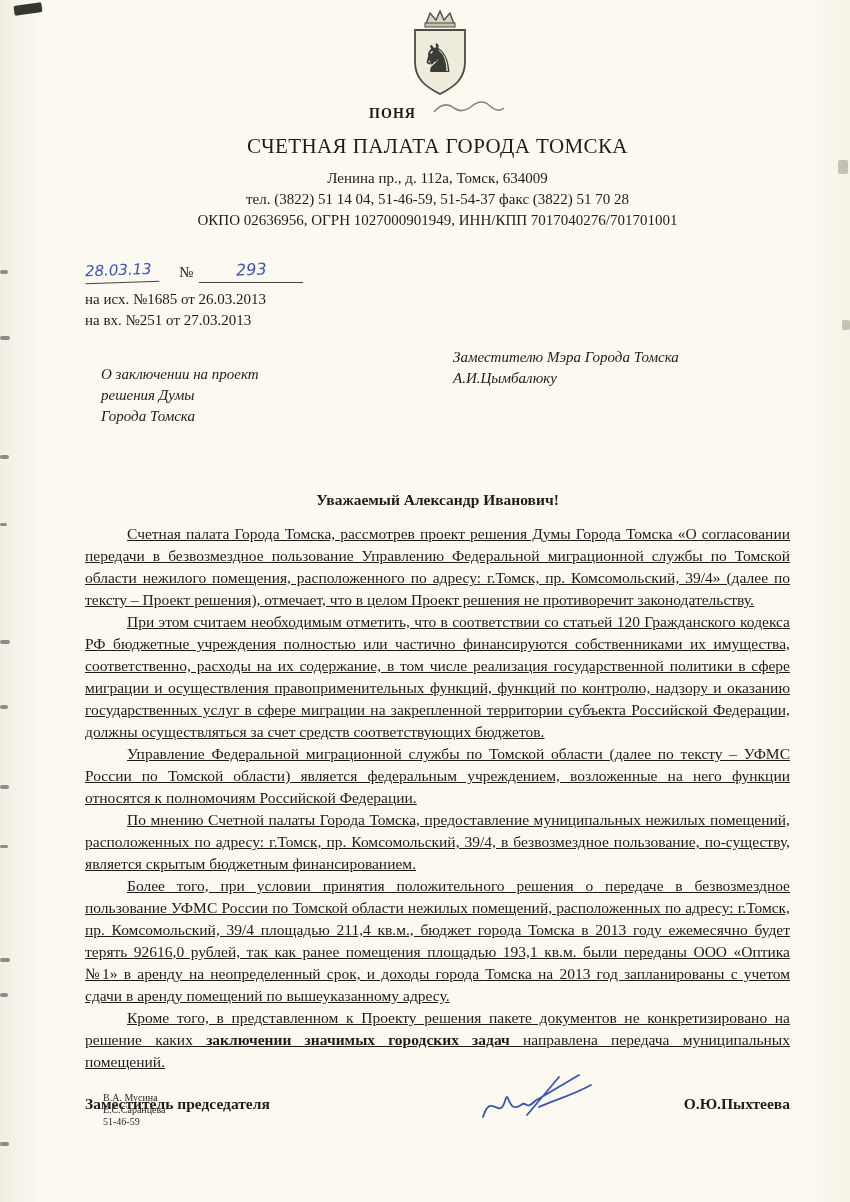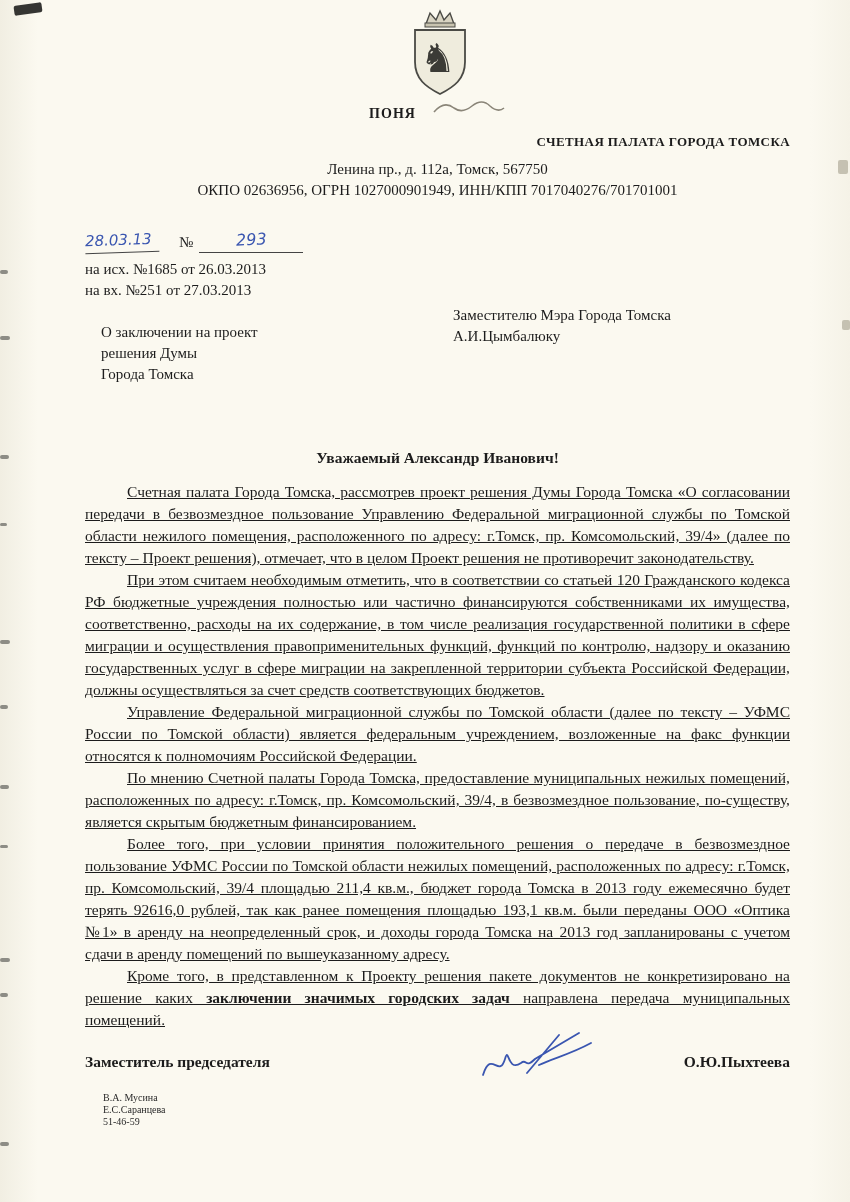--- a/index.html
+++ b/index.html
@@ -11,37 +11,37 @@
     color:#1c1c1c;
     overflow:hidden;
   }
   .content { padding:6px 60px 0 85px; }
 
   
   .letterhead { text-align:center; }
   .emblem-wrap { display:flex; justify-content:center; }
   .stamp-row { display:flex; justify-content:center; align-items:flex-end; gap:16px; margin-top:-6px; }
   .stamp-text { font-weight:bold; font-size:14px; letter-spacing:1px; }
-  .org-name { margin:12px 0 0 0; font-size:13px; font-weight:bold; letter-spacing:.4px;text-align:right; }
+  .org-name { margin:12px 0 0 0; font-size:21px; font-weight:normal; letter-spacing:.4px; }
   .addr { font-size:15px; line-height:21px; }
   .addr-block { margin-top:9px; }
   .email { text-decoration:underline; }
 
   
   .refs { margin-top:26px; font-size:15px; line-height:21px; }
   .ref-row1 { display:flex; align-items:flex-end; height:26px; margin-bottom:6px; }
   .hand { font-family:"DejaVu Sans", sans-serif; font-style:italic; color:#3a56b0; }
   .date-cell { border-bottom:1px solid #444; min-width:72px; padding:0 2px 1px 0;
                transform:rotate(-2deg); font-size:15px; }
   .no-label { margin:0 6px 0 20px; font-size:15px; }
   .num-cell { border-bottom:1px solid #444; min-width:104px; text-align:center; padding-bottom:1px; }
   .num-cell .hand { font-size:16px; display:inline-block; transform:rotate(-3deg); }
 
   
-  .two-col { position:relative; height:112px; margin-top:4px; font-size:15px; line-height:21px; }
+  .two-col { position:relative; height:112px; margin-top:16px; font-size:15px; line-height:21px;font-style:italic; }
   .addressee { position:absolute; left:368px; top:0; }
   .subject { position:absolute; left:16px; top:17px; }
 
   .salutation { margin-top:32px; text-align:center; font-weight:bold; font-size:15.5px; }
 
   
   .body-text { margin-top:14px; }
   .body-text p { margin:0; font-size:15.5px; line-height:22px; text-align:justify; text-indent:42px;text-decoration:underline; }
   .u { text-decoration:underline; font-weight:bold; text-decoration-thickness:1px; }
 
@@ -97,21 +97,22 @@
       <div class="stamp-row">
         <span class="stamp-text">ПОНЯ</span>
         <span>
           <svg width="74" height="18" viewBox="0 0 74 18" aria-hidden="true">
             <path d="M2 12 q10 -12 20 -4 q8 6 18 -2 q10 -8 18 0 q8 7 14 2" fill="none" stroke="#8a8578" stroke-width="1.6"></path>
           </svg>
         </span>
       </div>
       <h1 class="org-name">СЧЕТНАЯ ПАЛАТА ГОРОДА ТОМСКА</h1>
       <div class="addr-block">
-        <div class="addr">Ленина пр., д. 112а, Томск, 567750</div>
+        <div class="addr">Ленина пр., д. 112а, Томск, 634009</div>
+        <div class="addr">тел. (3822) 51 14 04, 51-46-59, 51-54-37 факс (3822) 51 70 28</div>
         <div class="addr">ОКПО 02636956, ОГРН 1027000901949, ИНН/КПП 7017040276/701701001</div>
       </div>
     </header>
 
     <section class="refs">
       <div class="ref-row1">
         <span class="date-cell"><span class="hand">28.03.13</span></span>
         <span class="no-label">№</span>
         <span class="num-cell"><span class="hand">293</span></span>
       </div>
@@ -129,21 +130,21 @@
         <div>решения  Думы</div>
         <div>Города Томска</div>
       </div>
     </section>
 
     <div class="salutation">Уважаемый Александр Иванович!</div>
 
     <main class="body-text">
       <p>Счетная палата Города Томска, рассмотрев проект решения Думы Города Томска «О согласовании передачи в безвозмездное пользование Управлению Федеральной миграционной службы по Томской области нежилого помещения, расположенного по адресу: г.Томск, пр. Комсомольский, 39/4» (далее по тексту – Проект решения), отмечает, что в целом Проект решения не противоречит законодательству.</p>
       <p>При этом считаем необходимым отметить, что в соответствии со статьей 120 Гражданского кодекса РФ бюджетные учреждения полностью или частично финансируются собственниками их имущества, соответственно, расходы на их содержание, в том числе реализация государственной политики в сфере миграции и осуществления правоприменительных функций, функций по контролю, надзору и оказанию государственных услуг в сфере миграции на закрепленной территории субъекта Российской Федерации, должны осуществляться за счет средств соответствующих бюджетов.</p>
-      <p>Управление Федеральной миграционной службы по Томской области (далее по тексту – УФМС России по Томской области)  является федеральным учреждением, возложенные на факс функции относятся к полномочиям Российской Федерации.</p>
+      <p>Управление Федеральной миграционной службы по Томской области (далее по тексту – УФМС России по Томской области)  является федеральным учреждением, возложенные на него функции относятся к полномочиям Российской Федерации.</p>
       <p>По мнению Счетной палаты Города Томска, предоставление муниципальных нежилых помещений, расположенных по адресу: г.Томск, пр. Комсомольский, 39/4, в безвозмездное пользование, по-существу, является скрытым бюджетным финансированием.</p>
       <p>Более того, при условии принятия положительного решения о передаче в безвозмездное пользование УФМС России по Томской области нежилых помещений, расположенных по адресу: г.Томск, пр. Комсомольский, 39/4 площадью 211,4 кв.м., бюджет города Томска в 2013 году ежемесячно будет терять 92616,0 рублей, так как ранее помещения площадью 193,1 кв.м. были переданы ООО «Оптика №1» в аренду на неопределенный срок, и доходы города Томска на 2013 год запланированы с учетом сдачи в аренду помещений по вышеуказанному адресу.</p>
       <p><span>Кроме того, в представленном к Проекту решения пакете документов не конкретизировано на решение каких </span><span class="u">заключении значимых городских задач</span><span>  направлена передача муниципальных помещений.</span></p>
     </main>
 
     <div class="sign-row">
       <span>Заместитель председателя</span>
       <span class="sign-scribble">
         <svg width="130" height="62" viewBox="0 0 130 62" aria-hidden="true">
           <path d="M8 48 C16 22 24 52 30 32 C34 18 32 46 46 36 C52 31 50 42 60 32 L104 6

